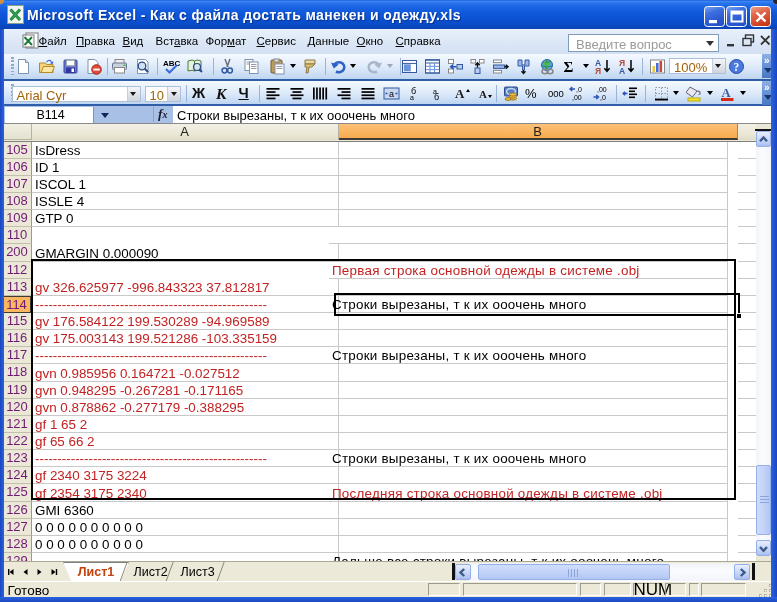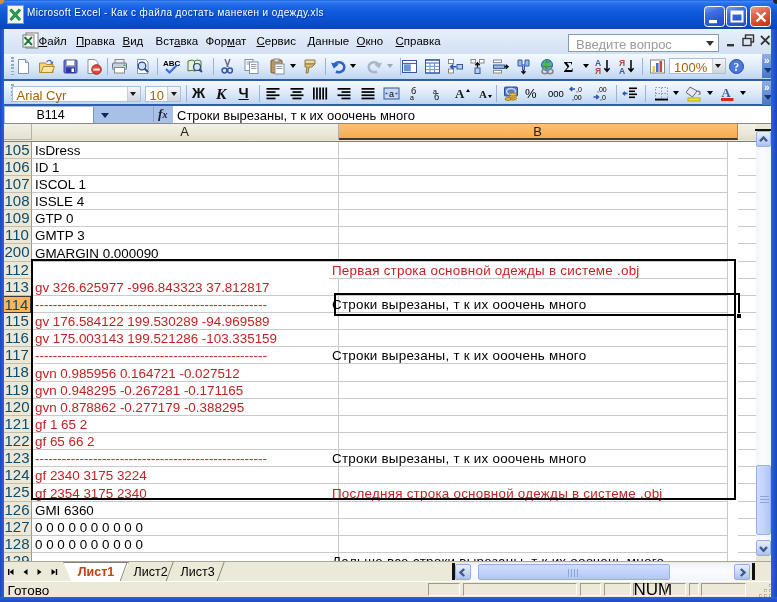--- a/index.html
+++ b/index.html
@@ -2,21 +2,21 @@
 <html><head><meta charset="utf-8"><title>Microsoft Excel</title>
 <style>
 *{margin:0;padding:0;box-sizing:border-box}
 html,body{width:777px;height:602px;overflow:hidden;background:#fff;
  font-family:"Liberation Sans",sans-serif;}
 #win{position:absolute;left:0;top:0;width:777px;height:602px;background:#2258d5;border-radius:6px 6px 0 0;}
 .abs{position:absolute}
 
 #title{position:absolute;left:0;top:0;width:777px;height:29px;border-radius:6px 6px 0 0;
  background:linear-gradient(180deg,#1b5cd8 0%,#3b86f2 5%,#2a74ec 10%,#1a63e3 25%,#0f58da 45%,#0c52d3 65%,#0a4cc9 82%,#0946bd 92%,#0a45b4 100%);}
-#title .txt{position:absolute;left:27px;top:6.5px;color:#fff;font-size:10px;font-weight:normal;letter-spacing:.4px;
+#title .txt{position:absolute;left:27px;top:6.5px;color:#fff;font-size:14px;font-weight:bold;letter-spacing:.4px;
  text-shadow:1px 1px 1px rgba(0,20,80,.5);white-space:nowrap}
 .tbtn{position:absolute;top:5.5px;width:21px;height:21px;border-radius:3.5px;border:1px solid #fff;}
 .tbtn.b1{left:703.5px;background:linear-gradient(160deg,#7ca4f1 0%,#3e6fe0 30%,#2a59cf 70%,#1e4ec5 100%)}
 .tbtn.b2{left:726px;background:linear-gradient(160deg,#7ca4f1 0%,#3e6fe0 30%,#2a59cf 70%,#1e4ec5 100%)}
 .tbtn.b3{left:749.5px;background:linear-gradient(160deg,#f0a089 0%,#e0664b 35%,#d04424 75%,#ba3413 100%)}
 .tbtn svg{position:absolute;left:0;top:0}
 #corner-l{position:absolute;left:0;top:0;width:4px;height:4px;background:#d98f3a;border-radius:0 0 4px 0}
 #corner-r{position:absolute;right:0;top:0;width:4px;height:4px;background:#2b211a;border-radius:0 0 0 4px}
 
 #menu{position:absolute;left:3.5px;top:29px;width:770px;height:24.5px;
@@ -61,21 +61,21 @@
  border-right:1px solid #b5b2a0;color:#21201c;font-size:13px;text-align:center}
 #chA{left:28px;width:307px}
 #chB{left:335px;width:399px;background:linear-gradient(180deg,#fcc078 0%,#fab660 55%,#f7a94e 100%);border-right:1px solid #b5853e;border-bottom:2px solid #3f3a33;height:16.5px}
 #chC{left:734px;width:18px;border-right:none}
 #corner{position:absolute;left:0;top:0;width:28px;height:16.5px;background:linear-gradient(180deg,#f2f0e4,#e4e1cf);border-right:1px solid #b5b2a0;border-bottom:1px solid #b5b2a0}
 
 #grid{position:absolute;left:3.5px;top:141.6px;width:752px;height:419.1px;overflow:hidden;background:#fff}
 .row{position:relative;width:752px;height:17.15px;}
 .rh{position:absolute;left:0;top:0;width:28px;height:100%;background:#ebe8d8;
  border-right:1px solid #9c9a8a;border-bottom:1px solid #c2bfae;
- font-size:15px;color:#0c4a6e;text-align:center;line-height:16px}
+ font-size:13px;color:#701a75;text-align:center;line-height:16px}
 .rh.sel{background:#fab660;border-right:2px solid #3f3a33;border-bottom:1px solid #3f3a33;border-top:1px solid #3f3a33;line-height:15px}
 .ca,.cb,.cc{position:absolute;top:0;height:100%;border-right:1px solid #c9c9c9;border-bottom:1px solid #c9c9c9;overflow:hidden}
 .ca{left:28px;width:307px}
 .cb{left:325px;width:399px}
 .cc{left:734px;width:18px;border-right:none}
 .ca span,.cb span{position:absolute;left:3.5px;top:1.2px;font-size:13.4px;color:#000;white-space:nowrap}
 .cb span{letter-spacing:.25px}
 .r{color:#c32222 !important}
 
 #selrange{position:absolute;left:31px;top:258.8px;width:705px;height:241.5px;border:2.5px solid #000;pointer-events:none}
@@ -547,23 +547,20 @@
         <div class="ca">
           <span>GTP 0</span>
         </div>
         <div class="cb">
           <span></span>
         </div>
         <div class="cc"></div>
       </div>
 <div class="row">
         <div class="rh">110</div>
-        <div class="ca">
-          <span>GMTP 3</span>
-        </div>
         <div class="cb">
           <span></span>
         </div>
         <div class="cc"></div>
       </div>
 <div class="row">
         <div class="rh">200</div>
         <div class="ca">
           <span>GMARGIN 0.000090</span>
         </div>

